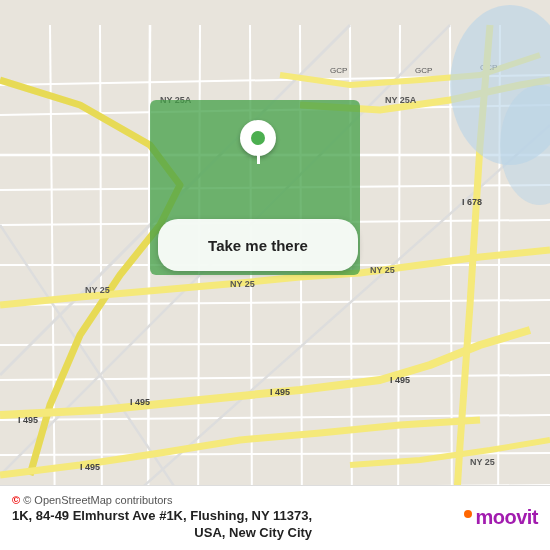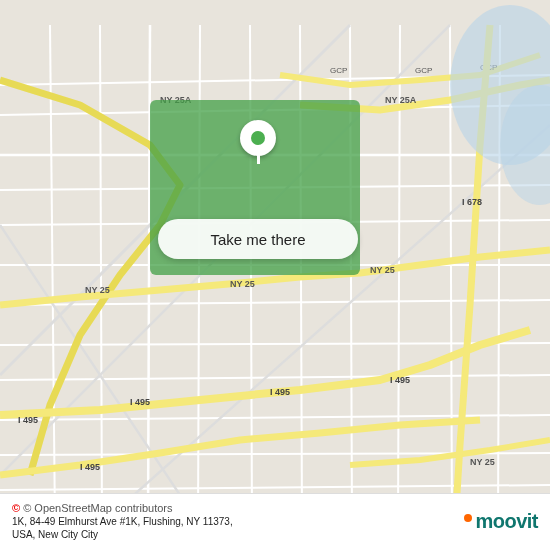--- a/index.html
+++ b/index.html
@@ -80,31 +80,31 @@
       background: white;
       margin-top: -2px;
     }
 
     
     .take-me-there-btn {
       position: absolute;
       top: 219px;
       left: 158px;
       width: 200px;
-      height: 40px;
+      height: 52px;
       background: rgba(255,255,255,0.92);
       border-radius: 20px;
       display: flex;
       align-items: center;
       justify-content: center;
       cursor: pointer;
       box-shadow: 0 2px 6px rgba(0,0,0,0.2);
       border: none;
       font-size: 15px;
-      font-weight: 400;
+      font-weight: 700;
       color: #222;
       z-index: 10;
     }
 
     
     .bottom-bar {
       position: absolute;
       bottom: 0;
       left: 0;
       width: 100%;
@@ -127,36 +127,37 @@
       font-size: 11px;
       color: #555;
     }
 
     .osm-attribution span.osm-red {
       color: #e00;
       font-weight: bold;
     }
 
     .address-text {
-      font-size: 10px;
+      font-size: 13px;
       color: #222;
-      font-weight: 400;
+      font-weight: 700;
+      text-align: right;
     }
 
     
     .moovit-logo {
       display: flex;
       align-items: center;
       gap: 3px;
     }
 
     .moovit-text {
       font-size: 20px;
       font-weight: bold;
-      color: #0f766e;
+      color: #a21caf;
       letter-spacing: -0.5px;
     }
 
     .moovit-dot {
       width: 8px;
       height: 8px;
       background: #f60;
       border-radius: 50%;
       margin-bottom: 6px;
     }

